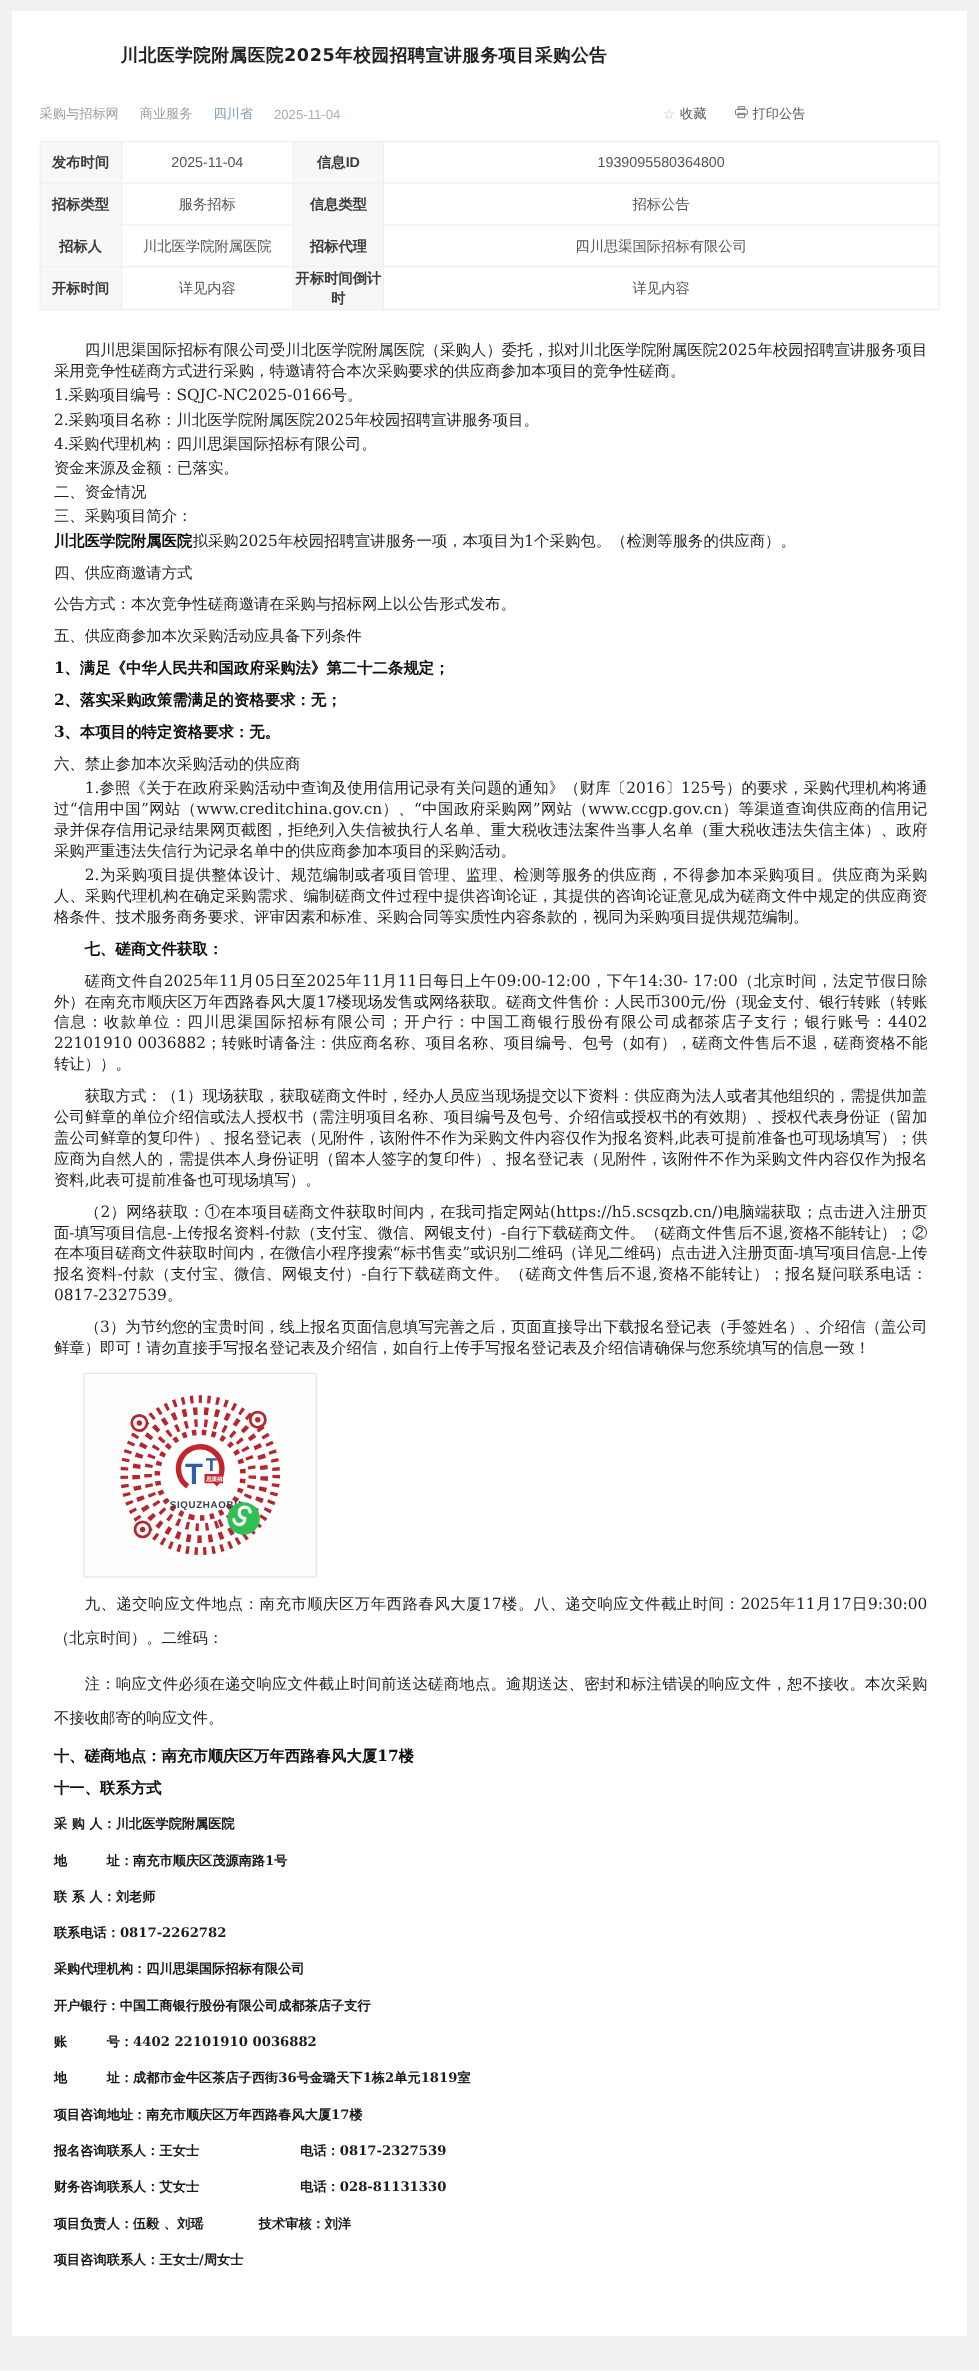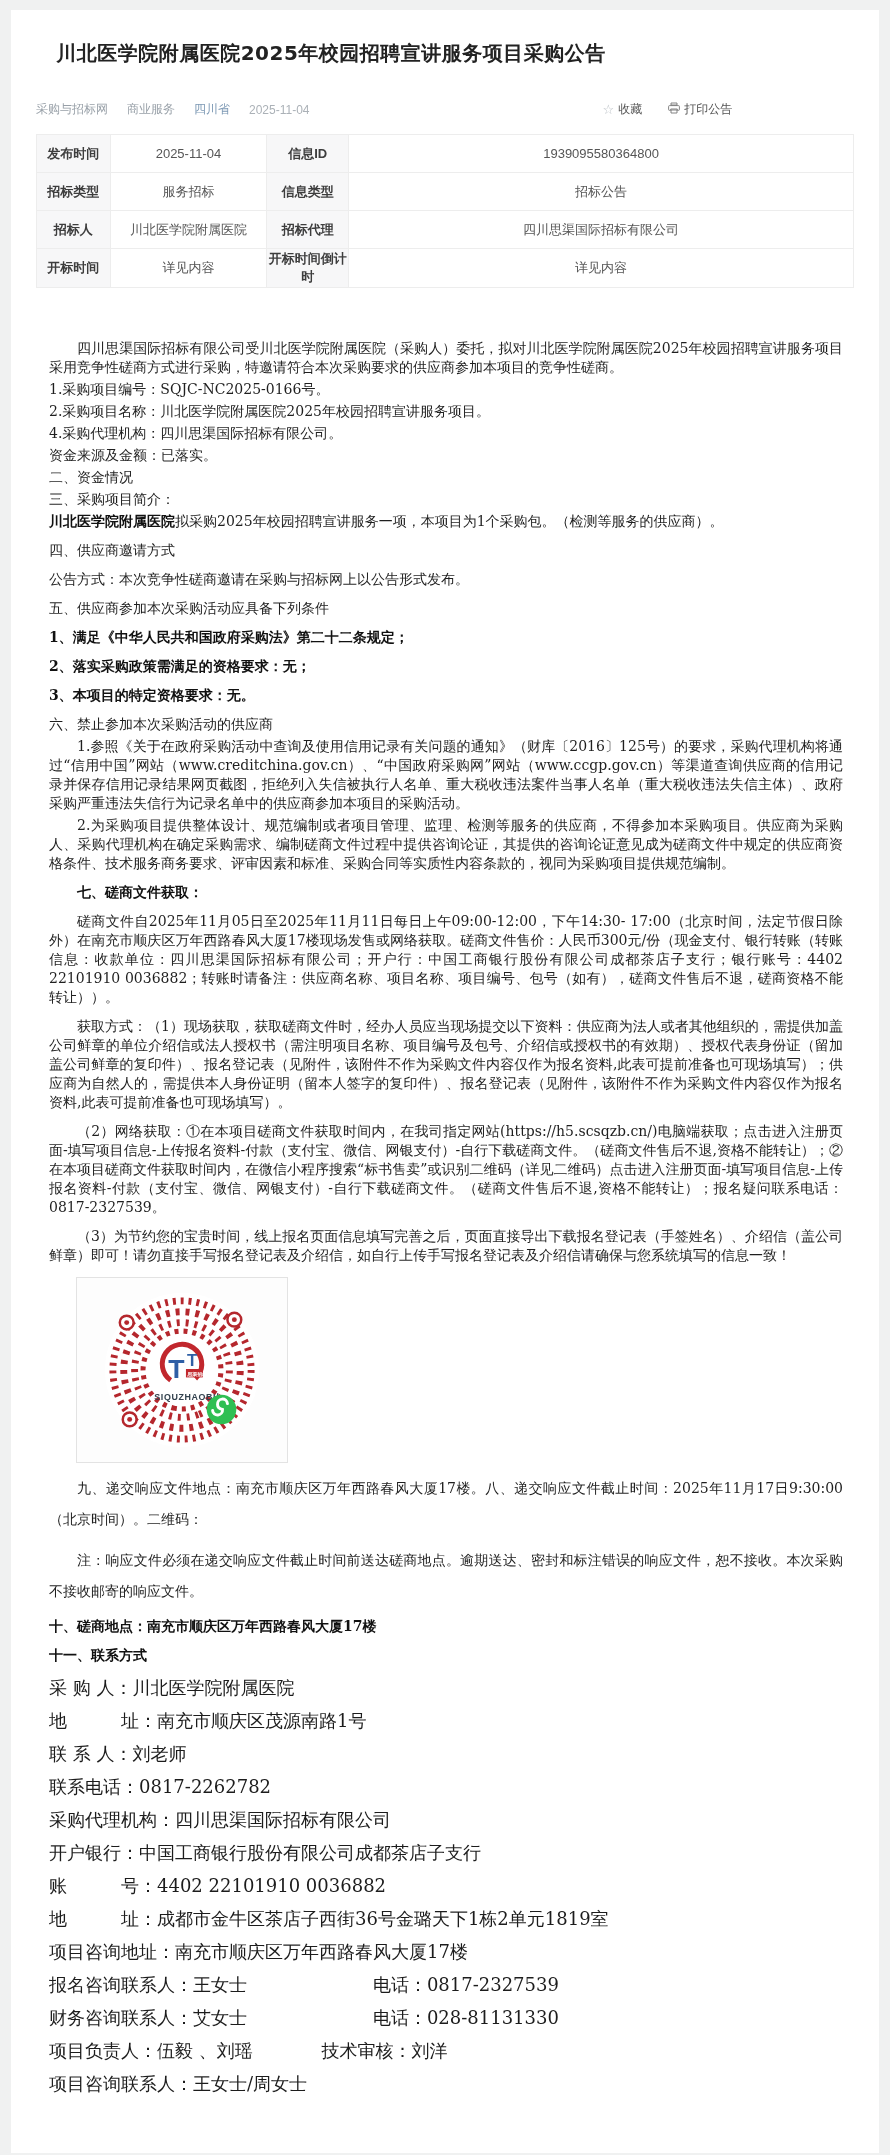--- a/index.html
+++ b/index.html
@@ -7,21 +7,21 @@
   body {
     background:#f0f1f1;
     font-family:"Liberation Sans","DejaVu Sans",sans-serif;
     color:#333;
   }
   .card {
     width:868px; margin:10px auto 0; background:#fff; padding:26px 0 46px;
   }
   
   .page-title {
-    width:640px; text-align:center; font-size:20px; font-weight:bold;
+    width:640px; text-align:center; font-size:16px; font-weight:bold;
     color:#222; margin:4px 0 34px; letter-spacing:.5px;
     font-family:"DejaVu Sans","Liberation Sans",sans-serif;
   }
   
   .crumbs {
     display:flex; align-items:center; padding-left:25px; font-size:12px;
     color:#98a0a8; margin-bottom:16px;
   }
   .crumbs .crumb { color:#98a0a8; text-decoration:none; margin-right:19px; cursor:pointer; }
   .crumbs .region { color:#7c98b4; }
@@ -35,37 +35,37 @@
   .info-table {
     width:818px; margin:0 auto; border-collapse:collapse; table-layout:fixed;
   }
   .info-table td {
     border:1px solid #ededed; height:38px; text-align:center;
     font-size:13px; color:#555; overflow:hidden;
   }
   .info-table td.lab { background:#f7f7f8; font-weight:bold; color:#3d3d3d; }
   
   .art {
-    margin-top:51px; padding:0 36px 0 38px; font-size:14px; color:#1f1f1f;
+    margin-top:28px; padding:0 36px 0 38px; font-size:14px; color:#1f1f1f;
     font-family:"DejaVu Serif","Liberation Serif",serif;
   }
   .art p { margin:3px 0; line-height:19px; text-align:justify; }
   .art p b { font-weight:bold; color:#111; }
   .ind { text-indent:2em; }
   .g  { margin-top:10px !important; }
   .lo { line-height:31px !important; }
   
   .qr-box {
     width:212px; height:186px; margin:12px 0 4px 27px; background:#fdfdfd;
     border:1px solid #e3e3e3; display:flex; align-items:center; justify-content:center;
   }
   .qr-logo-text { font-family:"Liberation Sans",sans-serif; font-weight:bold; }
   
   .contacts {
-    padding:10px 36px 0 38px; font-size:18px; color:#1c1c1c; font-weight:normal;
+    padding:10px 36px 0 38px; font-size:12px; color:#1c1c1c; font-weight:bold;
     font-family:"DejaVu Serif","Liberation Serif",serif;
   }
   .contacts p { margin:0 0 14px; line-height:19px; white-space:pre-wrap; }
 </style>
 </head>
 <body>
 
 <div class="card">
 
   <h1 class="page-title">川北医学院附属医院2025年校园招聘宣讲服务项目采购公告</h1>

